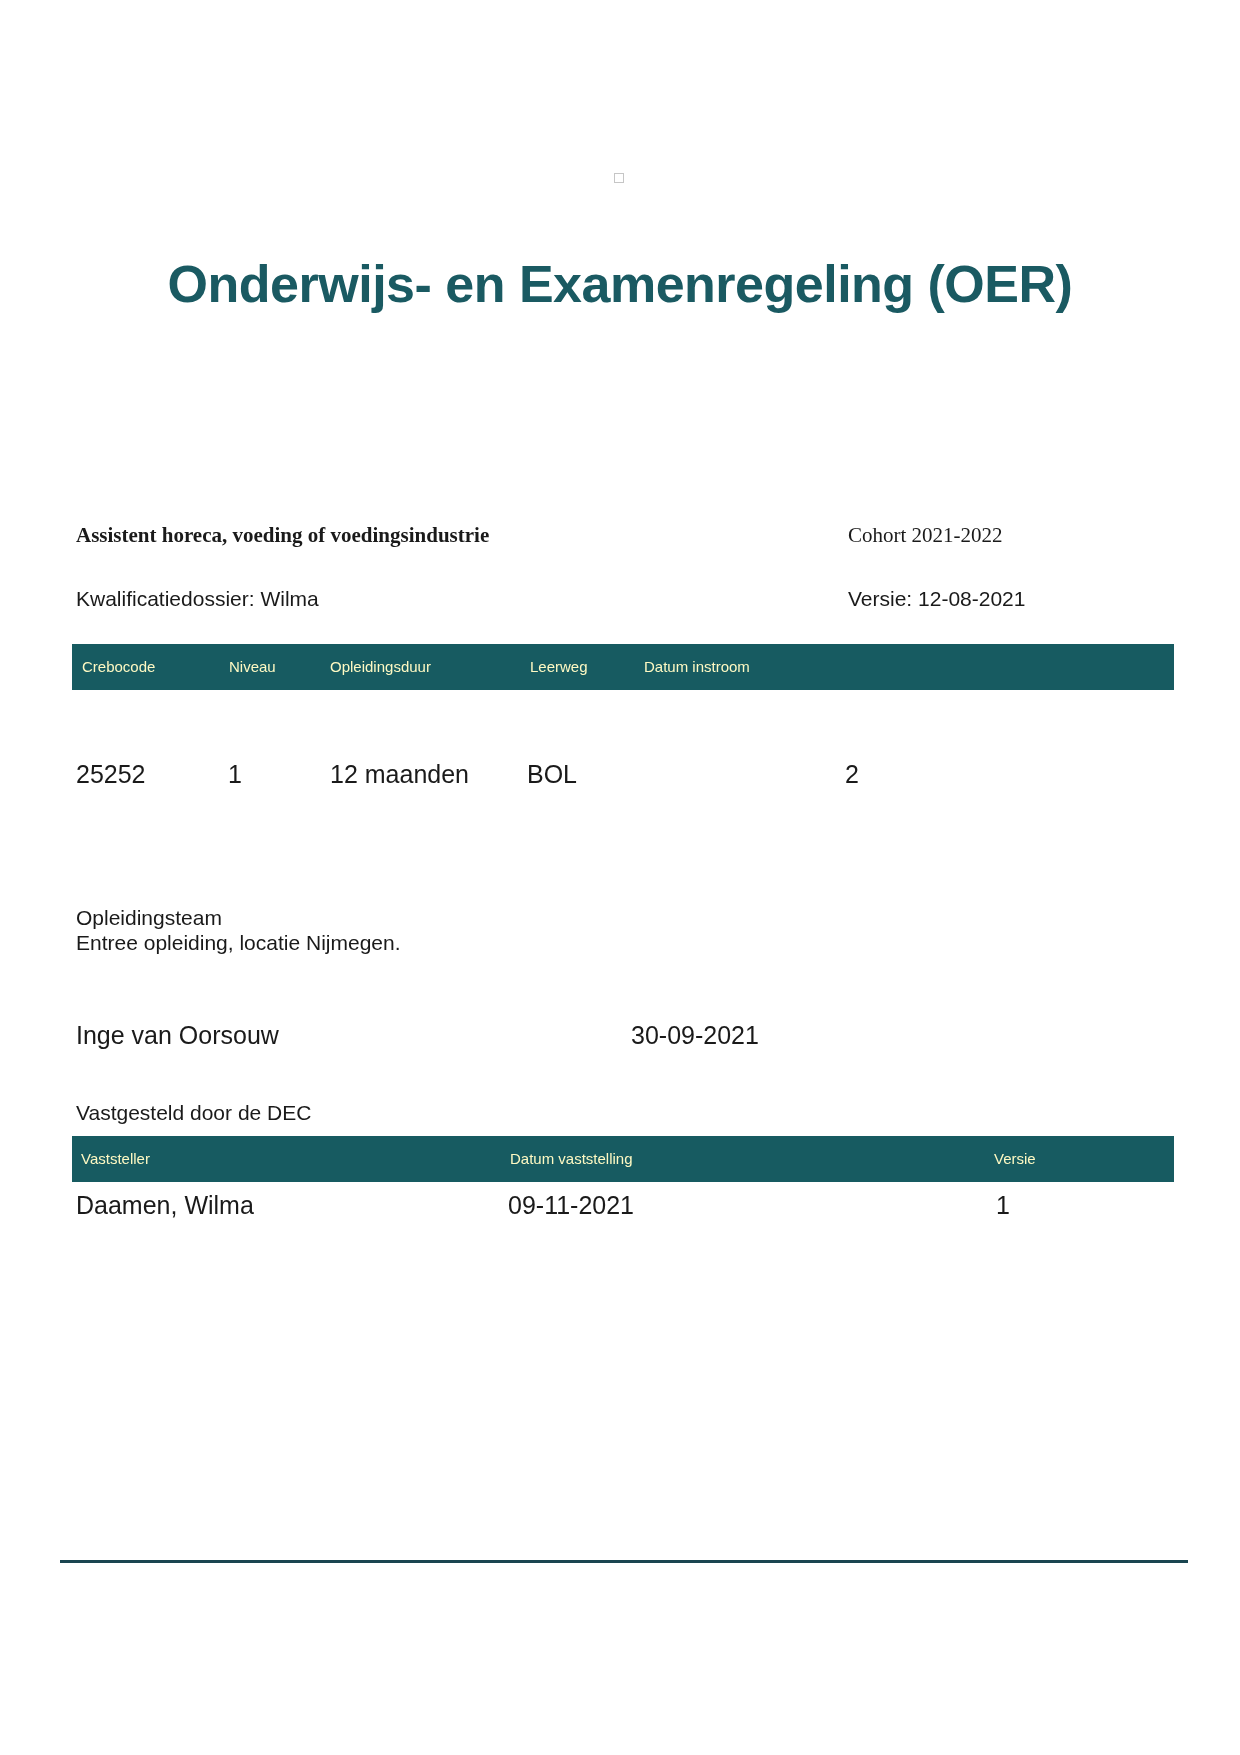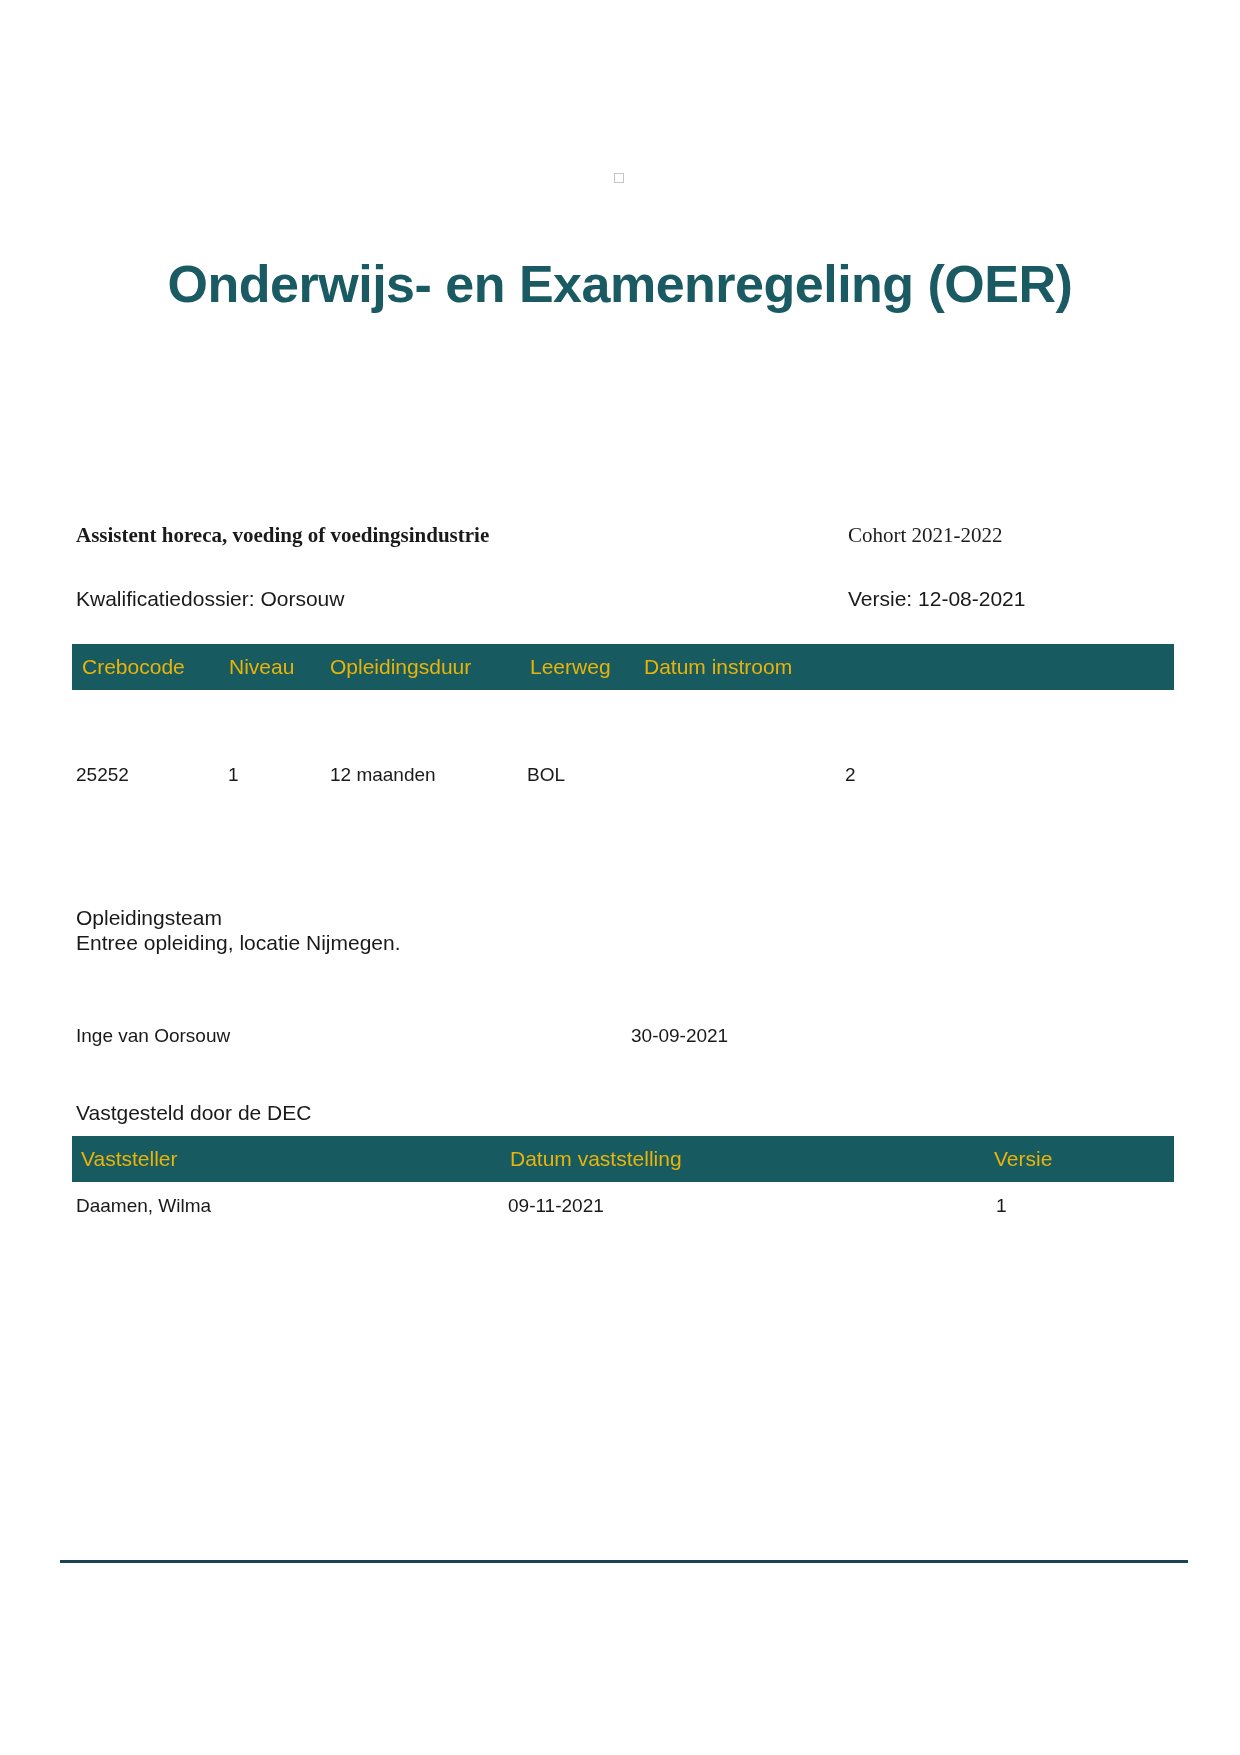--- a/index.html
+++ b/index.html
@@ -31,27 +31,27 @@
   .r1 { top:523px;font-family:Liberation Serif, serif; }
   .r1 .lft { font-weight:bold; }
   .r2 { top:586px; }
 
   
   .bar {
     position:absolute; left:72px; width:1102px; height:46px;
     background:#175b61;
   }
   .bar span {
-    position:absolute; top:0; line-height:46px; font-size:21px;
-    color:#eab308; white-space:nowrap;
+    position:absolute; top:0; line-height:46px; font-size:15px;
+    color:#fef9c3; white-space:nowrap;
   }
   
   .trow { position:absolute; left:72px; width:1102px; height:25px; }
   .trow span {
-    position:absolute; top:0; line-height:25px; font-size:19px;
+    position:absolute; top:0; line-height:25px; font-size:25px;
     color:#1a1a1a; white-space:nowrap;
   }
 
   
   .t1h { top:644px; }
   .t1h .c0{left:10px} .t1h .c1{left:157px} .t1h .c2{left:258px}
   .t1h .c3{left:458px} .t1h .c4{left:572px} .t1h .c5{left:775px}
   .t1r { top:762px; }
   .t1r .c0{left:4px} .t1r .c1{left:156px} .t1r .c2{left:258px}
   .t1r .c3{left:455px} .t1r .c4{left:572px} .t1r .c5{left:773px}
@@ -88,21 +88,21 @@
   <span class="img-ph"></span>
 
   <h1 class="title">Onderwijs- en Examenregeling (OER)</h1>
 
   <div class="inforow r1">
     <span class="lft">Assistent horeca, voeding of voedingsindustrie</span>
     <span class="rgt">Cohort 2021-2022</span>
   </div>
 
   <div class="inforow r2">
-    <span class="lft">Kwalificatiedossier: Oorsouw</span>
+    <span class="lft">Kwalificatiedossier: Wilma</span>
     <span class="rgt">Versie: 12-08-2021</span>
   </div>
 
   <div class="bar t1h">
     <span class="c0">Crebocode</span>
     <span class="c1">Niveau</span>
     <span class="c2">Opleidingsduur</span>
     <span class="c3">Leerweg</span>
     <span class="c4">Datum instroom</span>
   </div>

